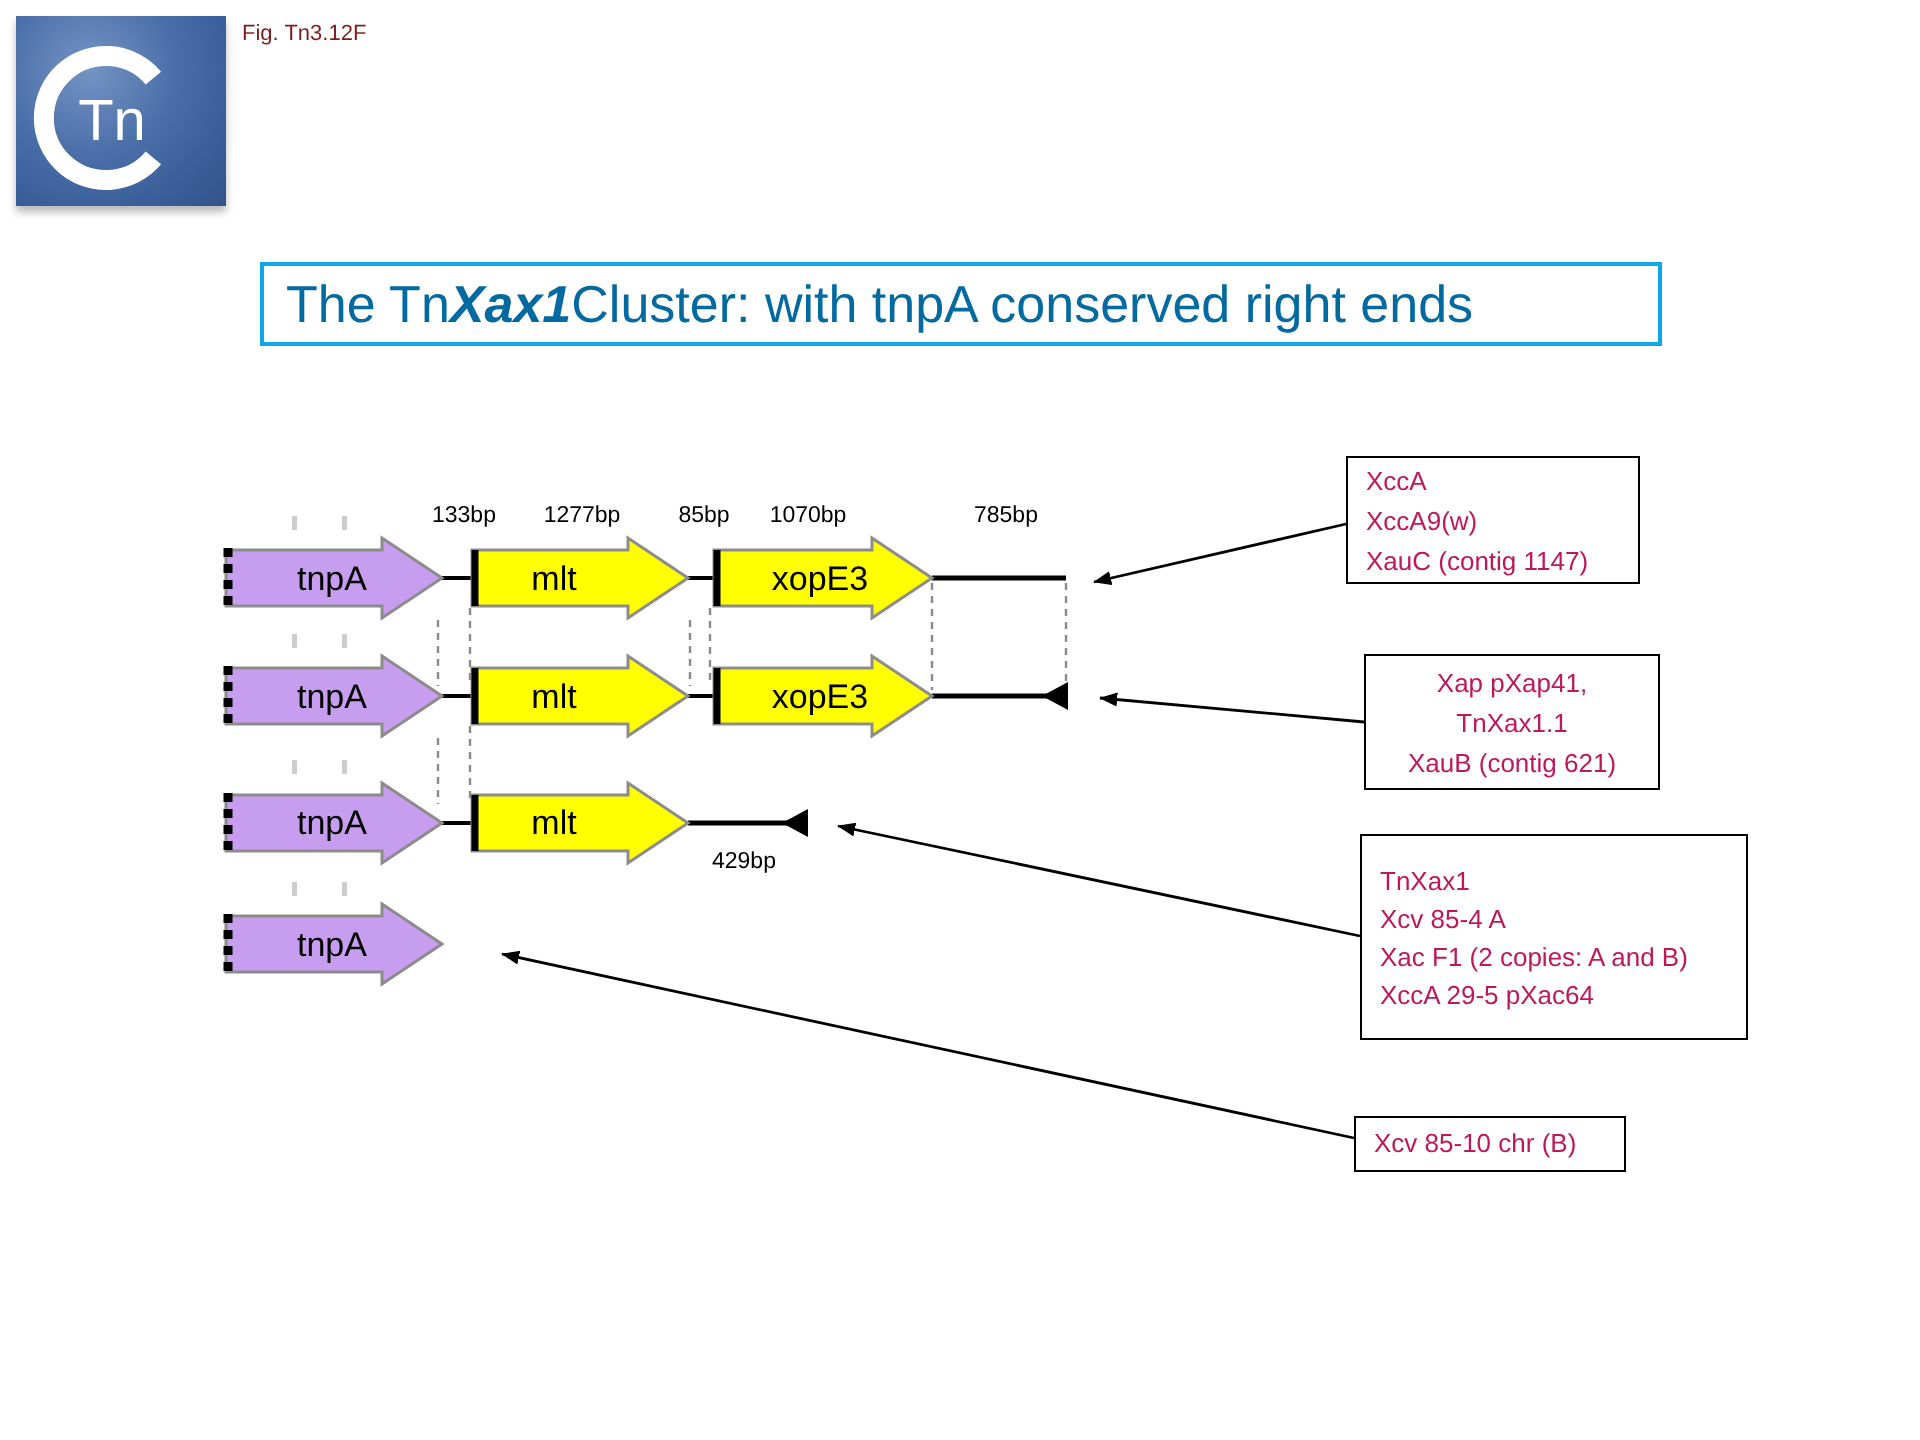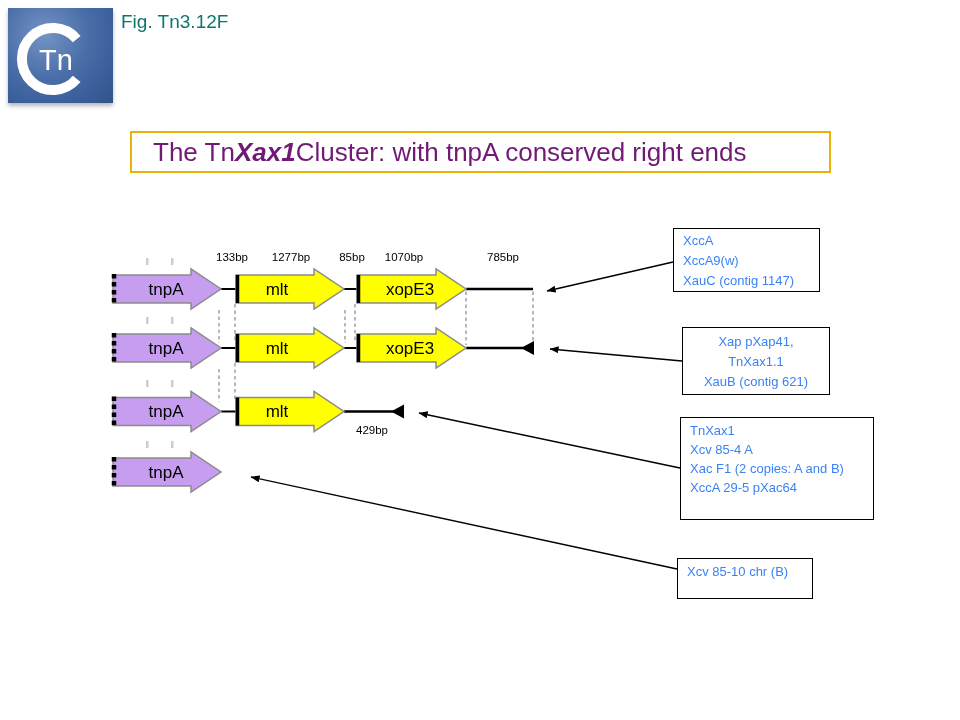--- a/index.html
+++ b/index.html
@@ -6,41 +6,41 @@
   body{font-family:"Liberation Sans",sans-serif;background:#ffffff;}
   .stage{position:relative;width:960px;height:720px;background:#ffffff;overflow:hidden;}
 
   
   .logo{position:absolute;left:8px;top:8px;width:105px;height:95px;
         background:radial-gradient(circle at 35% 28%,#7494c4 0%,#4a6ea8 45%,#3a5e99 75%,#335489 100%);
         box-shadow:0 3px 4px rgba(0,0,0,.28);}
   .logo svg{display:block;}
 
   
-  .fig-label{position:absolute;left:121px;top:11px;font-size:19px;color:#0f766e;}
+  .fig-label{position:absolute;left:121px;top:11px;font-size:11px;color:#7f1d1d;}
 
   
   .title-box{position:absolute;left:130px;top:131px;width:701px;height:42px;
-             border:2px solid #eab308;box-sizing:border-box;display:flex;align-items:center;
-             padding-left:21px;font-size:26px;color:#701a75;white-space:nowrap;}
+             border:2px solid #0ea5e9;box-sizing:border-box;display:flex;align-items:center;
+             padding-left:11px;font-size:26px;color:#0369a1;white-space:nowrap;}
   .title-box .it{font-style:italic;font-weight:bold;}
 
   
   .diagram{position:absolute;left:0;top:0;width:960px;height:720px;}
   .gene-label{font-size:17px;fill:#000;}
   .bp-label{font-size:11.5px;fill:#000;}
 
   
   .ann{position:absolute;background:#fff;border:1px solid #000;box-sizing:border-box;
-       font-size:13px;color:#3b82f6;}
+       font-size:13px;color:#be185d;}
   .ann div{white-space:nowrap;}
   .ann-1{left:673px;top:228px;width:147px;height:64px;padding:2px 9px;line-height:20px;}
   .ann-2{left:682px;top:327px;width:148px;height:68px;padding:4px 9px;line-height:20px;text-align:center;}
-  .ann-3{left:680px;top:417px;width:194px;height:103px;padding:3px 9px;line-height:19px;}
-  .ann-4{left:677px;top:558px;width:136px;height:41px;padding:0 9px;line-height:26px;}
+  .ann-3{left:680px;top:417px;width:194px;height:103px;padding:13px 9px;line-height:19px;}
+  .ann-4{left:677px;top:558px;width:136px;height:28px;padding:0 9px;line-height:26px;}
 </style>
 </head>
 <body>
 
 <div class="stage">
 
   <div class="logo">
     <svg width="95" height="95" viewBox="0 0 95 95">
       <path d="M68.7,31.1 A31,31 0 1 0 68.7,70.9" fill="none" stroke="#ffffff" stroke-width="10"></path>
       <text x="48" y="62" text-anchor="middle" fill="#ffffff" font-size="29" font-weight="500">Tn</text>

